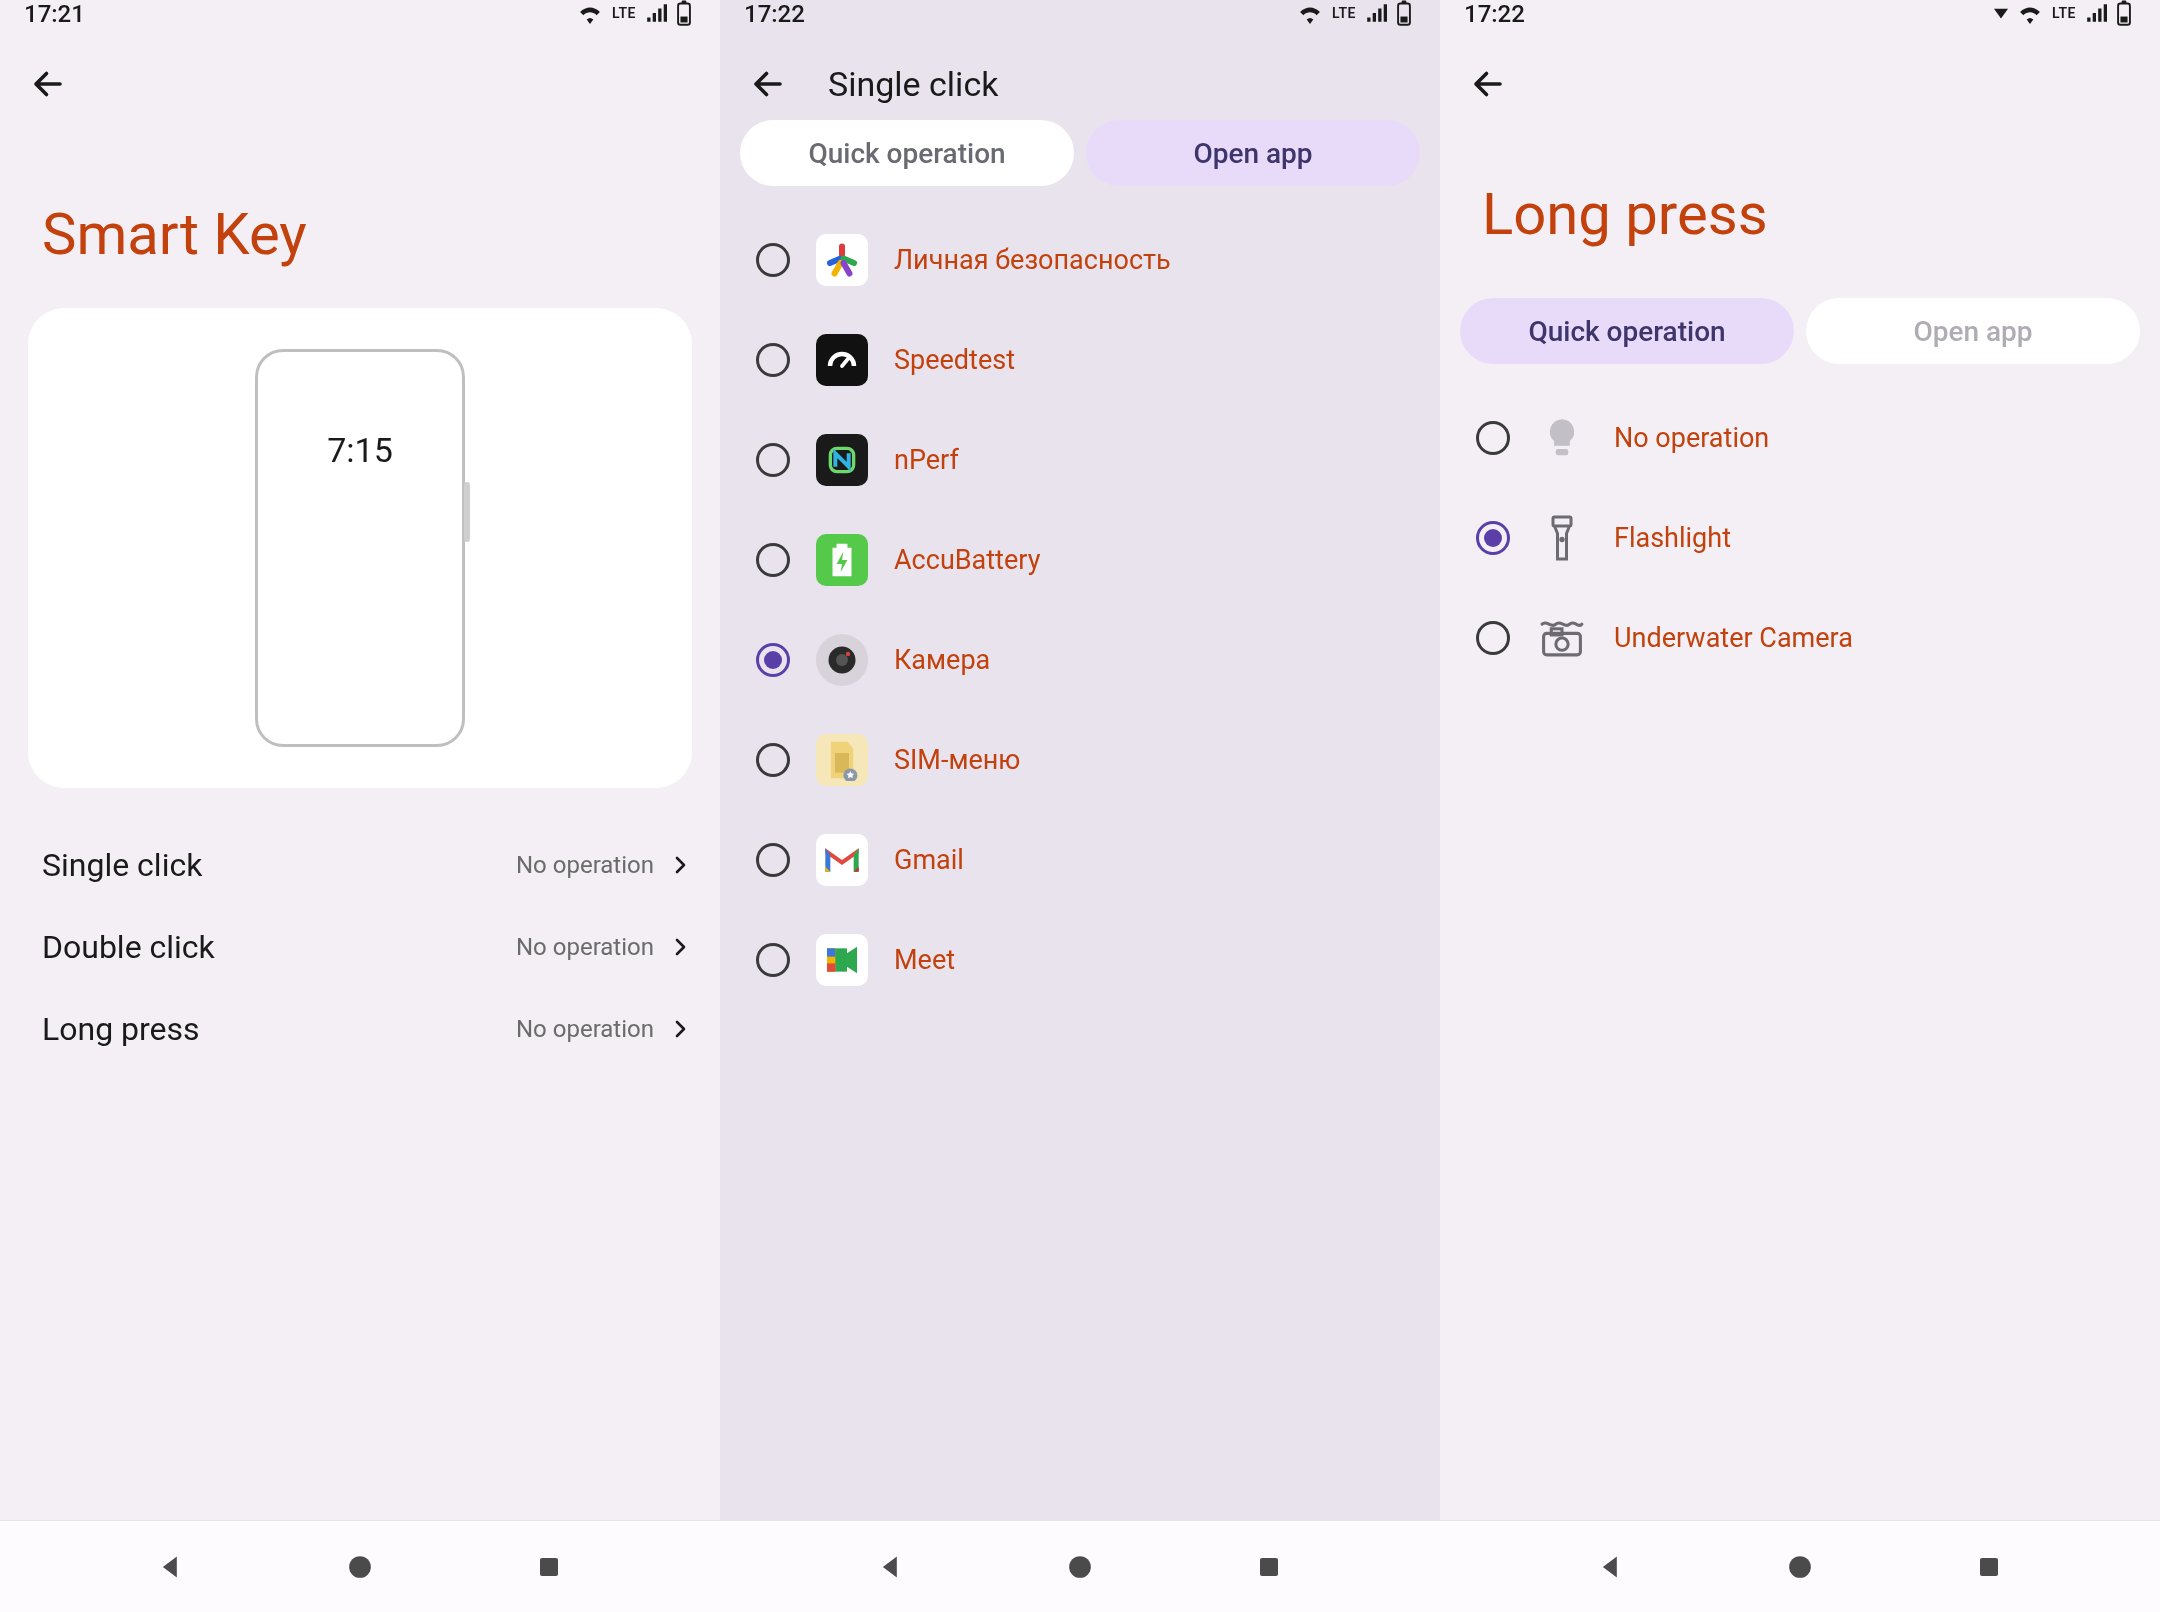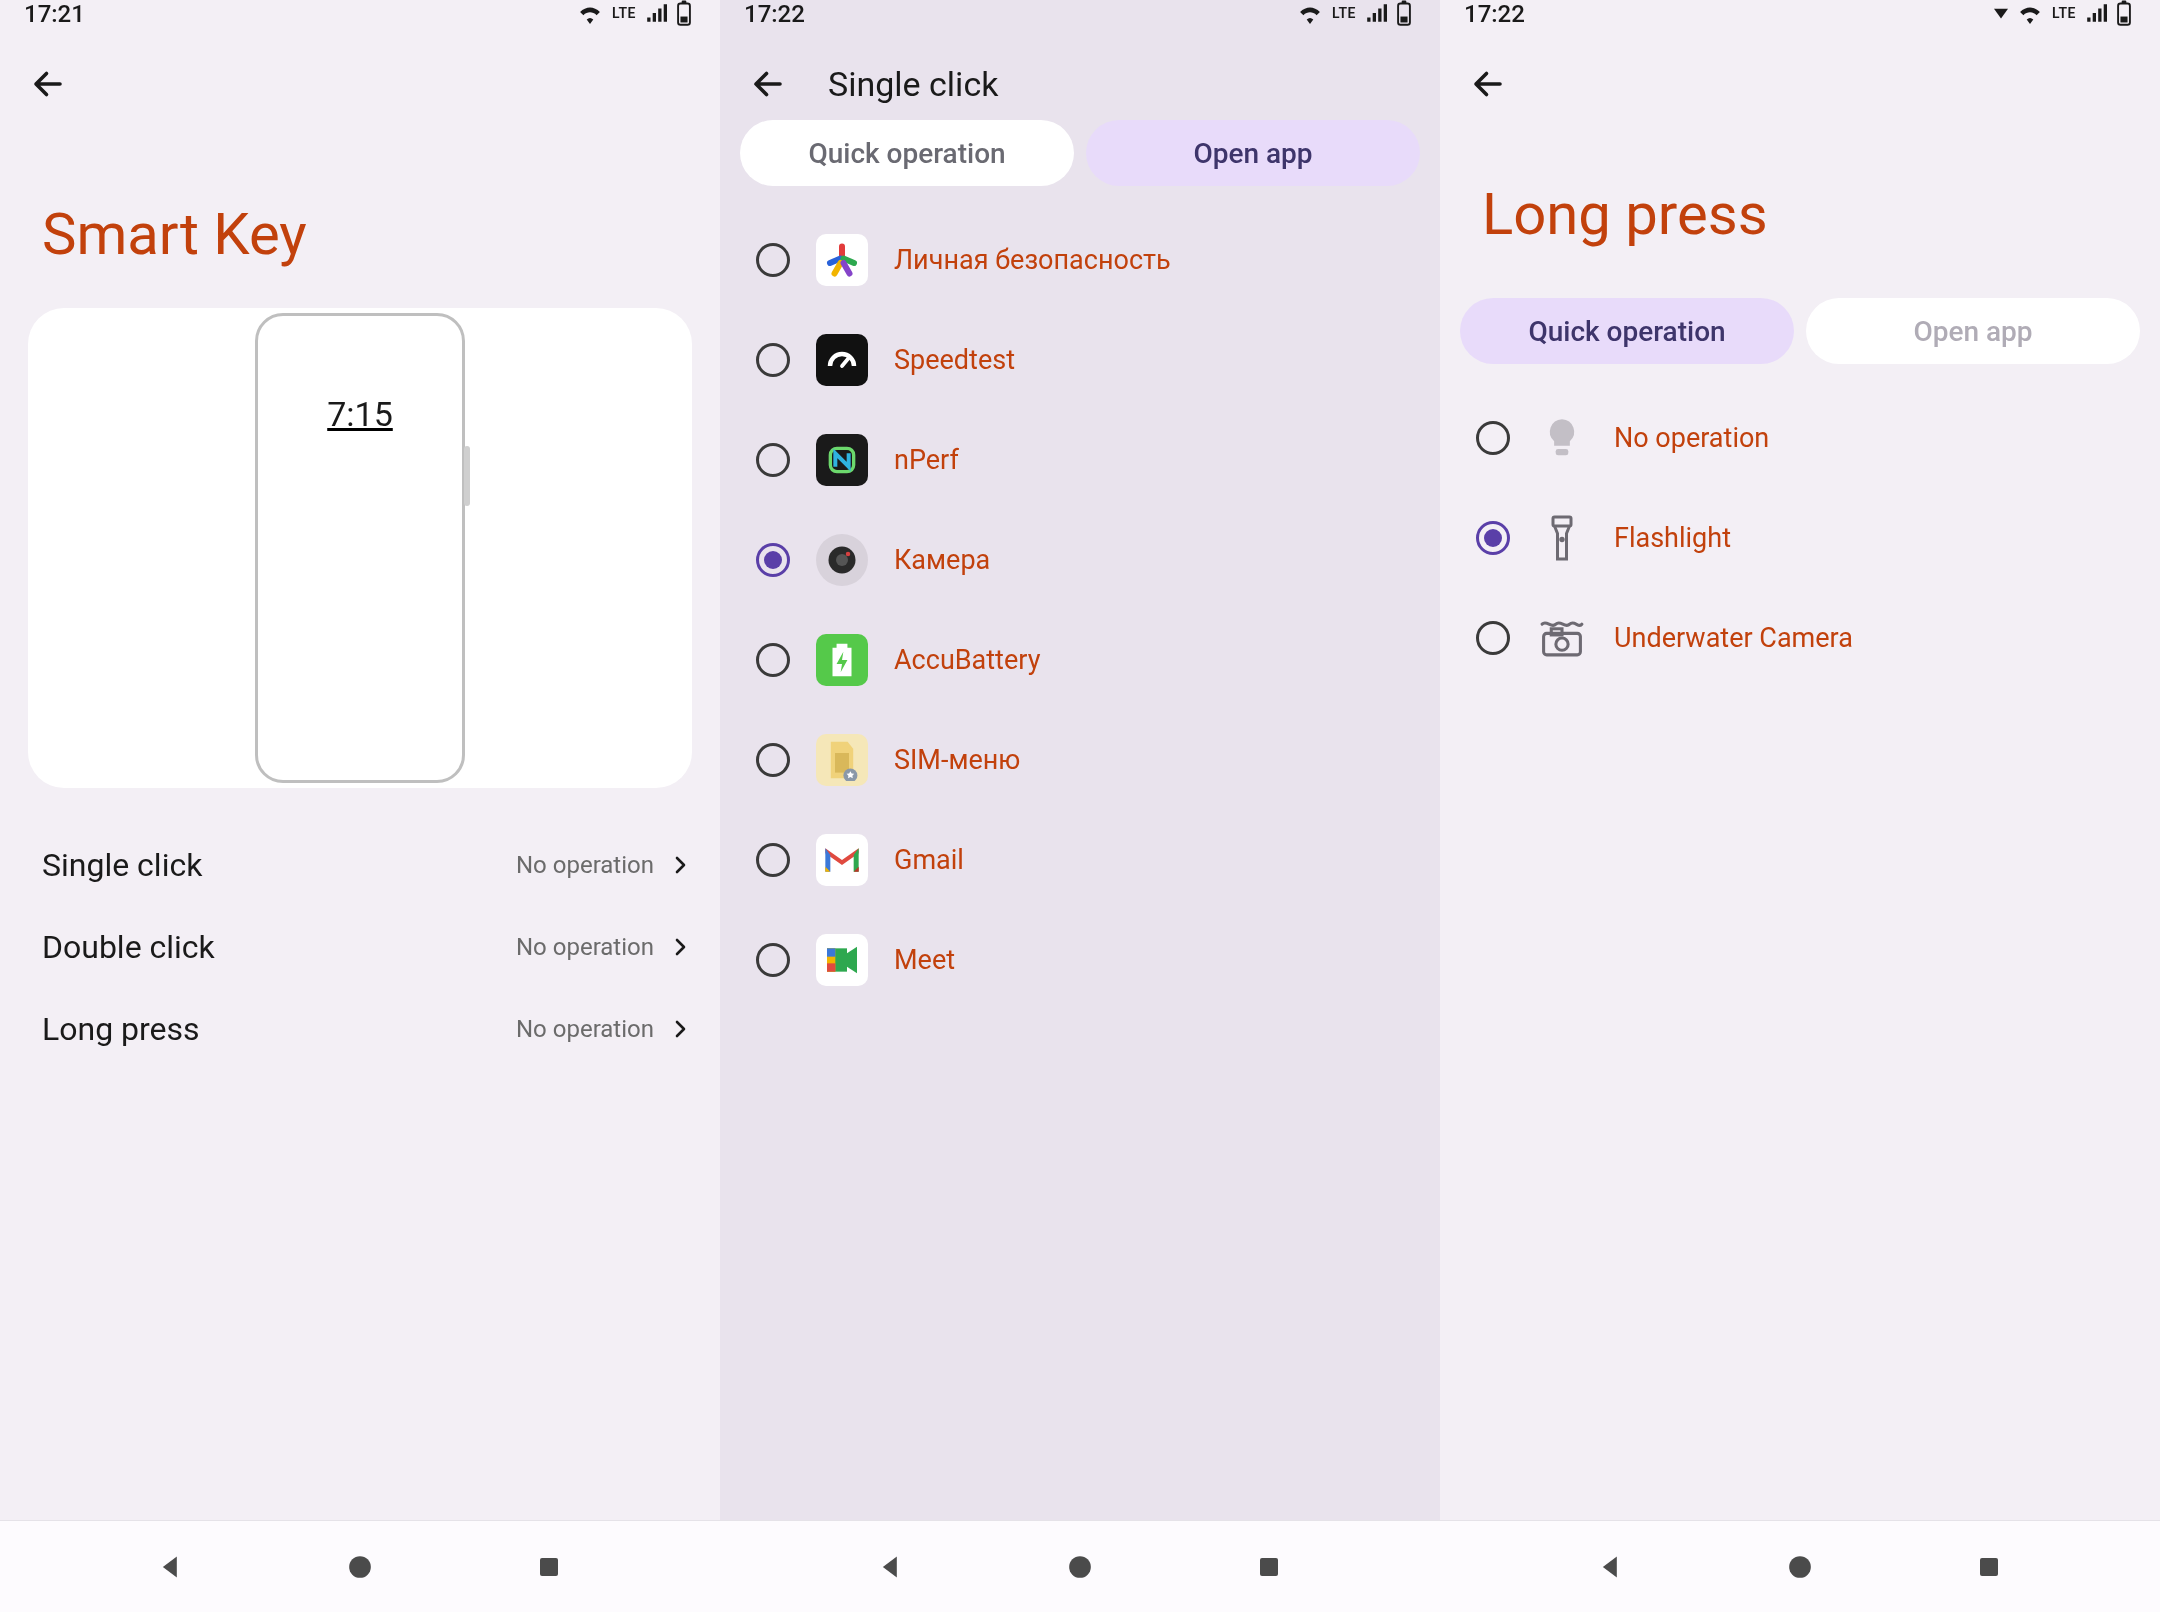--- a/index.html
+++ b/index.html
@@ -72,28 +72,27 @@
   .preview-card {
     margin: 0 28px 36px;
     background: #fff;
     border-radius: 36px;
     height: 480px;
     display: flex;
     align-items: center;
     justify-content: center;
   }
   .phone-mockup {
-    width: 210px; height: 470px;
+    width: 210px; height: 398px;
     border: 3px solid #bfbfbf;
     border-radius: 28px;
     position: relative;
     display: flex;
     flex-direction: column;
     align-items: center;
-    text-decoration: underline;
   }
   .phone-mockup .time {
     margin-top: 78px;
     font-size: 34px;
     font-weight: 400;
     color: #1a1a1a;
   }
   .phone-mockup::after {
     content: "";
     position: absolute;
@@ -355,40 +354,40 @@
         <div class="app-icon ic-nperf">
           <svg width="40" height="40" viewBox="0 0 24 24">
               <rect x="5" y="5" width="14" height="14" rx="4" fill="none" stroke="#6cd86c" stroke-width="2"></rect>
               <path fill="none" stroke="#2fb3e0" stroke-width="2.4" d="M8 16V8l8 8V8"></path>
             </svg>
         </div>
         <span class="rlabel">nPerf</span>
       </div>
 
       <div class="radio-item">
+        <div class="radio"></div>
+        <div class="app-icon ic-accu">
+          <svg width="30" height="38" viewBox="0 0 20 28">
+              <path fill="#fff" d="M6 2h8v3h3v21H3V5h3z"></path>
+              <path fill="#55c94a" d="M11 8l-5 9h4l-1 6 5-9h-4z"></path>
+            </svg>
+        </div>
+        <span class="rlabel">AccuBattery</span>
+      </div>
+
+      <div class="radio-item">
         <div class="radio checked"></div>
         <div class="app-icon ic-camera">
           <svg width="36" height="36" viewBox="0 0 24 24">
               <circle cx="12" cy="12" r="9" fill="#2a2a2a"></circle>
               <circle cx="12" cy="12" r="4" fill="#555"></circle>
               <circle cx="16" cy="8" r="1.5" fill="#d64040"></circle>
             </svg>
         </div>
         <span class="rlabel">Камера</span>
-      </div>
-
-      <div class="radio-item">
-        <div class="radio"></div>
-        <div class="app-icon ic-accu">
-          <svg width="30" height="38" viewBox="0 0 20 28">
-              <path fill="#fff" d="M6 2h8v3h3v21H3V5h3z"></path>
-              <path fill="#55c94a" d="M11 8l-5 9h4l-1 6 5-9h-4z"></path>
-            </svg>
-        </div>
-        <span class="rlabel">AccuBattery</span>
       </div>
 
       <div class="radio-item">
         <div class="radio"></div>
         <div class="app-icon ic-sim">
           <svg width="34" height="42" viewBox="0 0 24 30">
               <path fill="#f0d27a" d="M4 2h12l4 5v21H4z"></path>
               <rect x="7" y="10" width="10" height="14" fill="#d9b85a"></rect>
               <circle cx="18" cy="26" r="5" fill="#8a98a8"></circle>
               <path fill="#fff" d="M18 23l.9 1.6 1.8.3-1.3 1.3.3 1.8-1.7-.9-1.7.9.3-1.8-1.3-1.3 1.8-.3z"></path>

